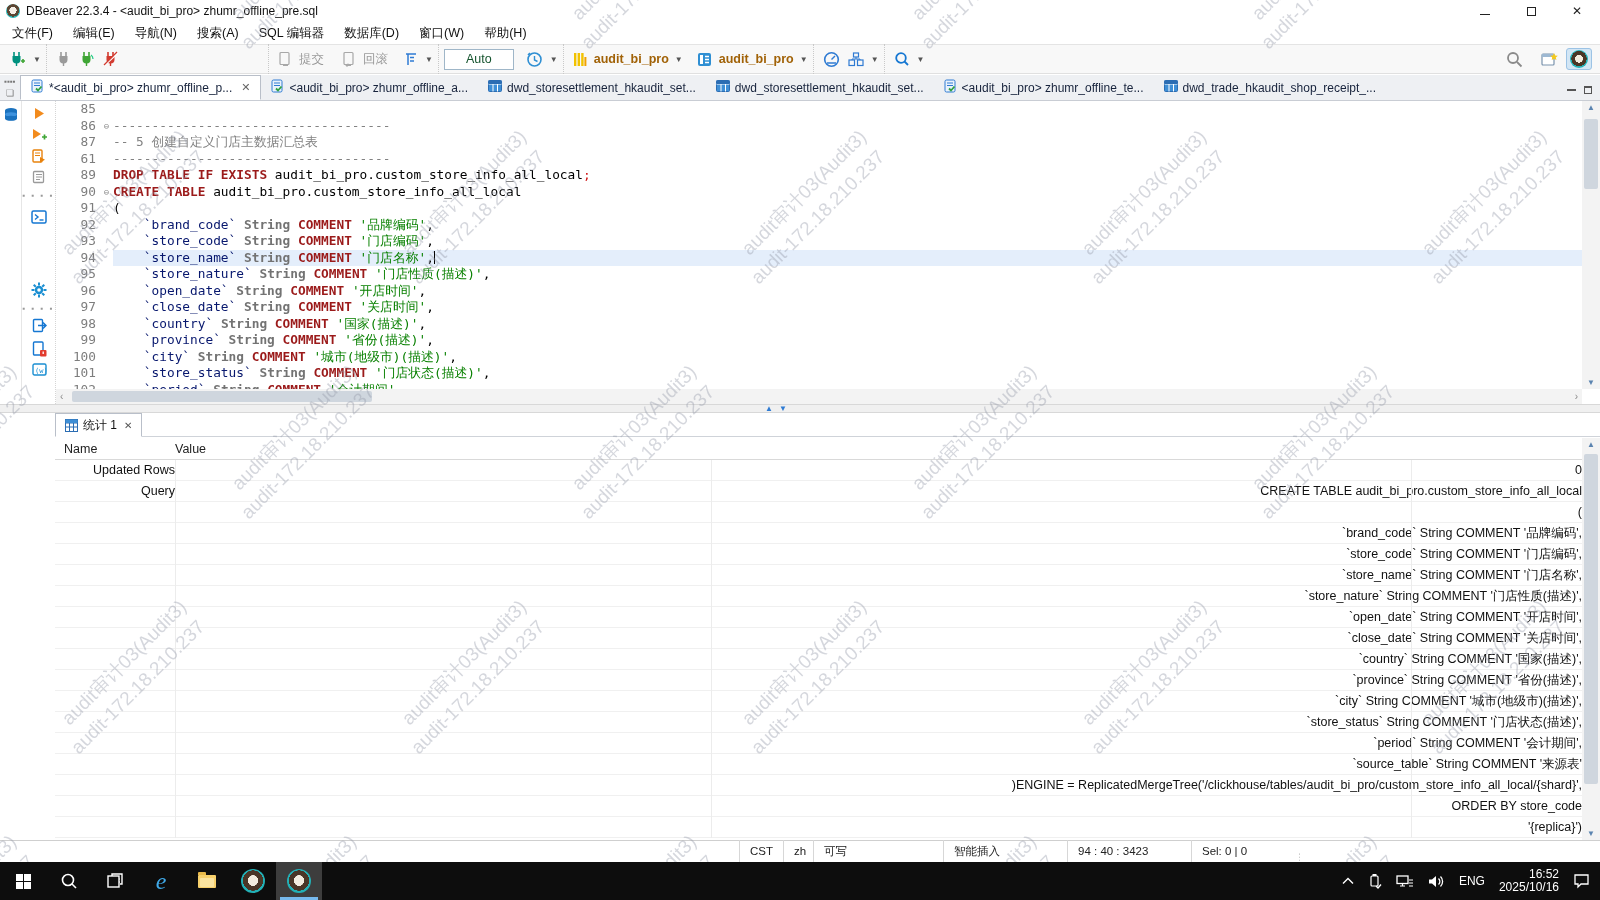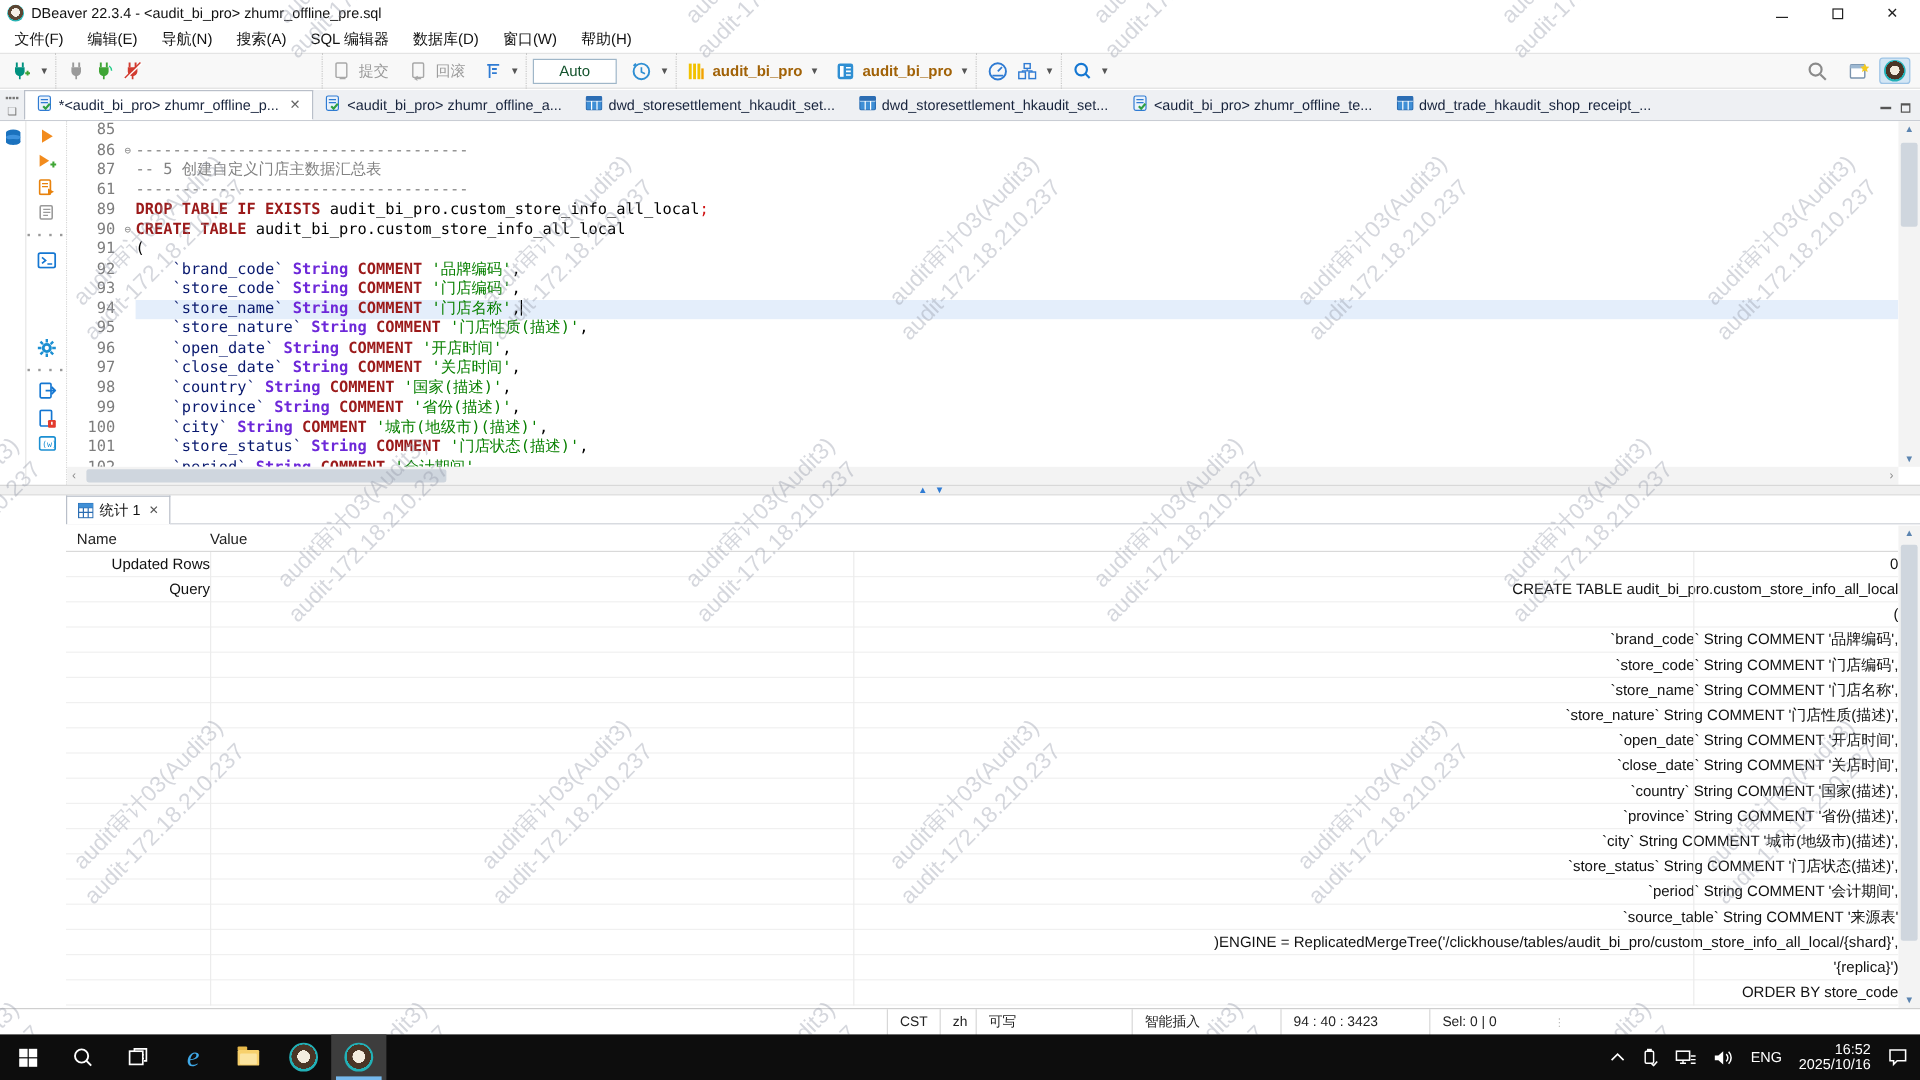--- a/index.html
+++ b/index.html
@@ -54,21 +54,21 @@
   .rail-ico { width:34px; height:17px; display:flex; align-items:center; justify-content:center; margin-top:4px; }
   .rail-dots { color:#999; font-size:8px; letter-spacing:2px; text-align:center; margin-top:6px; }
   .editor { position:absolute; left:56px; top:0; right:18px; height:288px; overflow:hidden;
             font-family:"DejaVu Sans Mono", monospace; font-size:12.8px; }
   .eline { display:flex; height:16.5px; line-height:16.5px; white-space:pre; }
   .ln { width:44px; text-align:right; color:#7d7d7d; flex:none; background:#fff; padding-right:4px; }
   .fold { width:13px; flex:none; color:#8a8a8a; font-size:9px; text-align:center; background:#fff; }
   .ecode { flex:1; }
   .eline.cur .ecode { background:#e4eefb; }
   .seg-k { color:#9b1a1a; font-weight:bold; }
-  .seg-t { color:#6d28d9; font-weight:bold; }
+  .seg-t { color:#737373; font-weight:bold; }
   .seg-i { color:#08186e; }
   .seg-s { color:#088000; }
   .seg-c { color:#828282; }
   .seg-p { color:#000; }
   .seg-x { color:#d01616; }
   .caret { display:inline-block; width:1.5px; height:13px; background:#000; vertical-align:-2px; }
 
   .vscroll { position:absolute; right:0; top:0; width:18px; height:288px; background:#f3f3f3; }
   .vthumb { position:absolute; left:2px; width:14px; border-radius:2px; background:#cfd6de; }
   .scroll-arrow { position:absolute; left:0; width:18px; text-align:center; font-size:8px; color:#5b84b0; }
@@ -93,21 +93,21 @@
   .stats-head .c-name { width:120px; padding-left:9px; }
   .stats-rows { position:relative;text-align:right; }
   .srow { display:flex; height:21px; line-height:21px; border-bottom:1px solid #f0f0f0; white-space:pre; }
   .srow .c-name { width:120px; padding-left:9px; flex:none; color:#111; }
   .srow .c-val { flex:1; color:#111; }
   .vline { position:absolute; top:0; bottom:0; width:1px; background:#ececec; }
   .stats-vscroll { position:absolute; right:0; top:25px; bottom:0; width:18px; background:#f3f3f3; }
 
   
   .statusbar { position:absolute; top:840px; left:0; right:0; height:22px; background:#fff;
-               border-top:1px solid #cfcfcf; display:flex; align-items:center; font-size:11.5px; color:#222; }
+               border-top:1px solid #cfcfcf; display:flex; align-items:flex-end; font-size:11.5px; color:#222; }
   .sb-spacer { flex:1; }
   .sb-seg { height:22px; display:flex; align-items:center; padding:0 10px; border-left:1px solid #d7d7d7; }
   .sb-grip { color:#bbb; font-size:9px; padding:0 14px; letter-spacing:2px; }
 
   
   .taskbar { position:absolute; top:862px; left:0; width:1600px; height:38px; background:#0d0d0d;
              display:flex; align-items:center; z-index:20; }
   .tb-btn { width:46px; height:38px; display:flex; align-items:center; justify-content:center; position:relative; }
   .tb-btn.active { background:#3d3d3d; }
   .tb-underline { position:absolute; bottom:0; left:4px; right:4px; height:3px; background:#76b9ed; }
@@ -515,22 +515,22 @@
           <div class="srow"><span class="c-name"></span><span class="c-val" style="padding-left: 22px;">`store_nature` String COMMENT '门店性质(描述)',</span></div>
           <div class="srow"><span class="c-name"></span><span class="c-val" style="padding-left: 22px;">`open_date` String COMMENT '开店时间',</span></div>
           <div class="srow"><span class="c-name"></span><span class="c-val" style="padding-left: 22px;">`close_date` String COMMENT '关店时间',</span></div>
           <div class="srow"><span class="c-name"></span><span class="c-val" style="padding-left: 22px;">`country` String COMMENT '国家(描述)',</span></div>
           <div class="srow"><span class="c-name"></span><span class="c-val" style="padding-left: 22px;">`province` String COMMENT '省份(描述)',</span></div>
           <div class="srow"><span class="c-name"></span><span class="c-val" style="padding-left: 22px;">`city` String COMMENT '城市(地级市)(描述)',</span></div>
           <div class="srow"><span class="c-name"></span><span class="c-val" style="padding-left: 22px;">`store_status` String COMMENT '门店状态(描述)',</span></div>
           <div class="srow"><span class="c-name"></span><span class="c-val" style="padding-left: 22px;">`period` String COMMENT '会计期间',</span></div>
           <div class="srow"><span class="c-name"></span><span class="c-val" style="padding-left: 22px;">`source_table` String COMMENT '来源表'</span></div>
           <div class="srow"><span class="c-name"></span><span class="c-val" style="padding-left: 4px;">)ENGINE = ReplicatedMergeTree('/clickhouse/tables/audit_bi_pro/custom_store_info_all_local/{shard}',</span></div>
+          <div class="srow"><span class="c-name"></span><span class="c-val" style="padding-left: 4px;">ORDER BY store_code</span></div>
           <div class="srow"><span class="c-name"></span><span class="c-val" style="padding-left: 4px;">'{replica}')</span></div>
-          <div class="srow"><span class="c-name"></span><span class="c-val" style="padding-left: 4px;">ORDER BY store_code</span></div>
         </div>
     </div>
     <div class="stats-vscroll">
       <span class="scroll-arrow" style="top:2px">▲</span>
       <span class="vthumb" style="top:16px;height:330px"></span>
       <span class="scroll-arrow" style="bottom:2px">▼</span>
     </div>
   </div>
 
   <div class="statusbar" id="status-bar">

